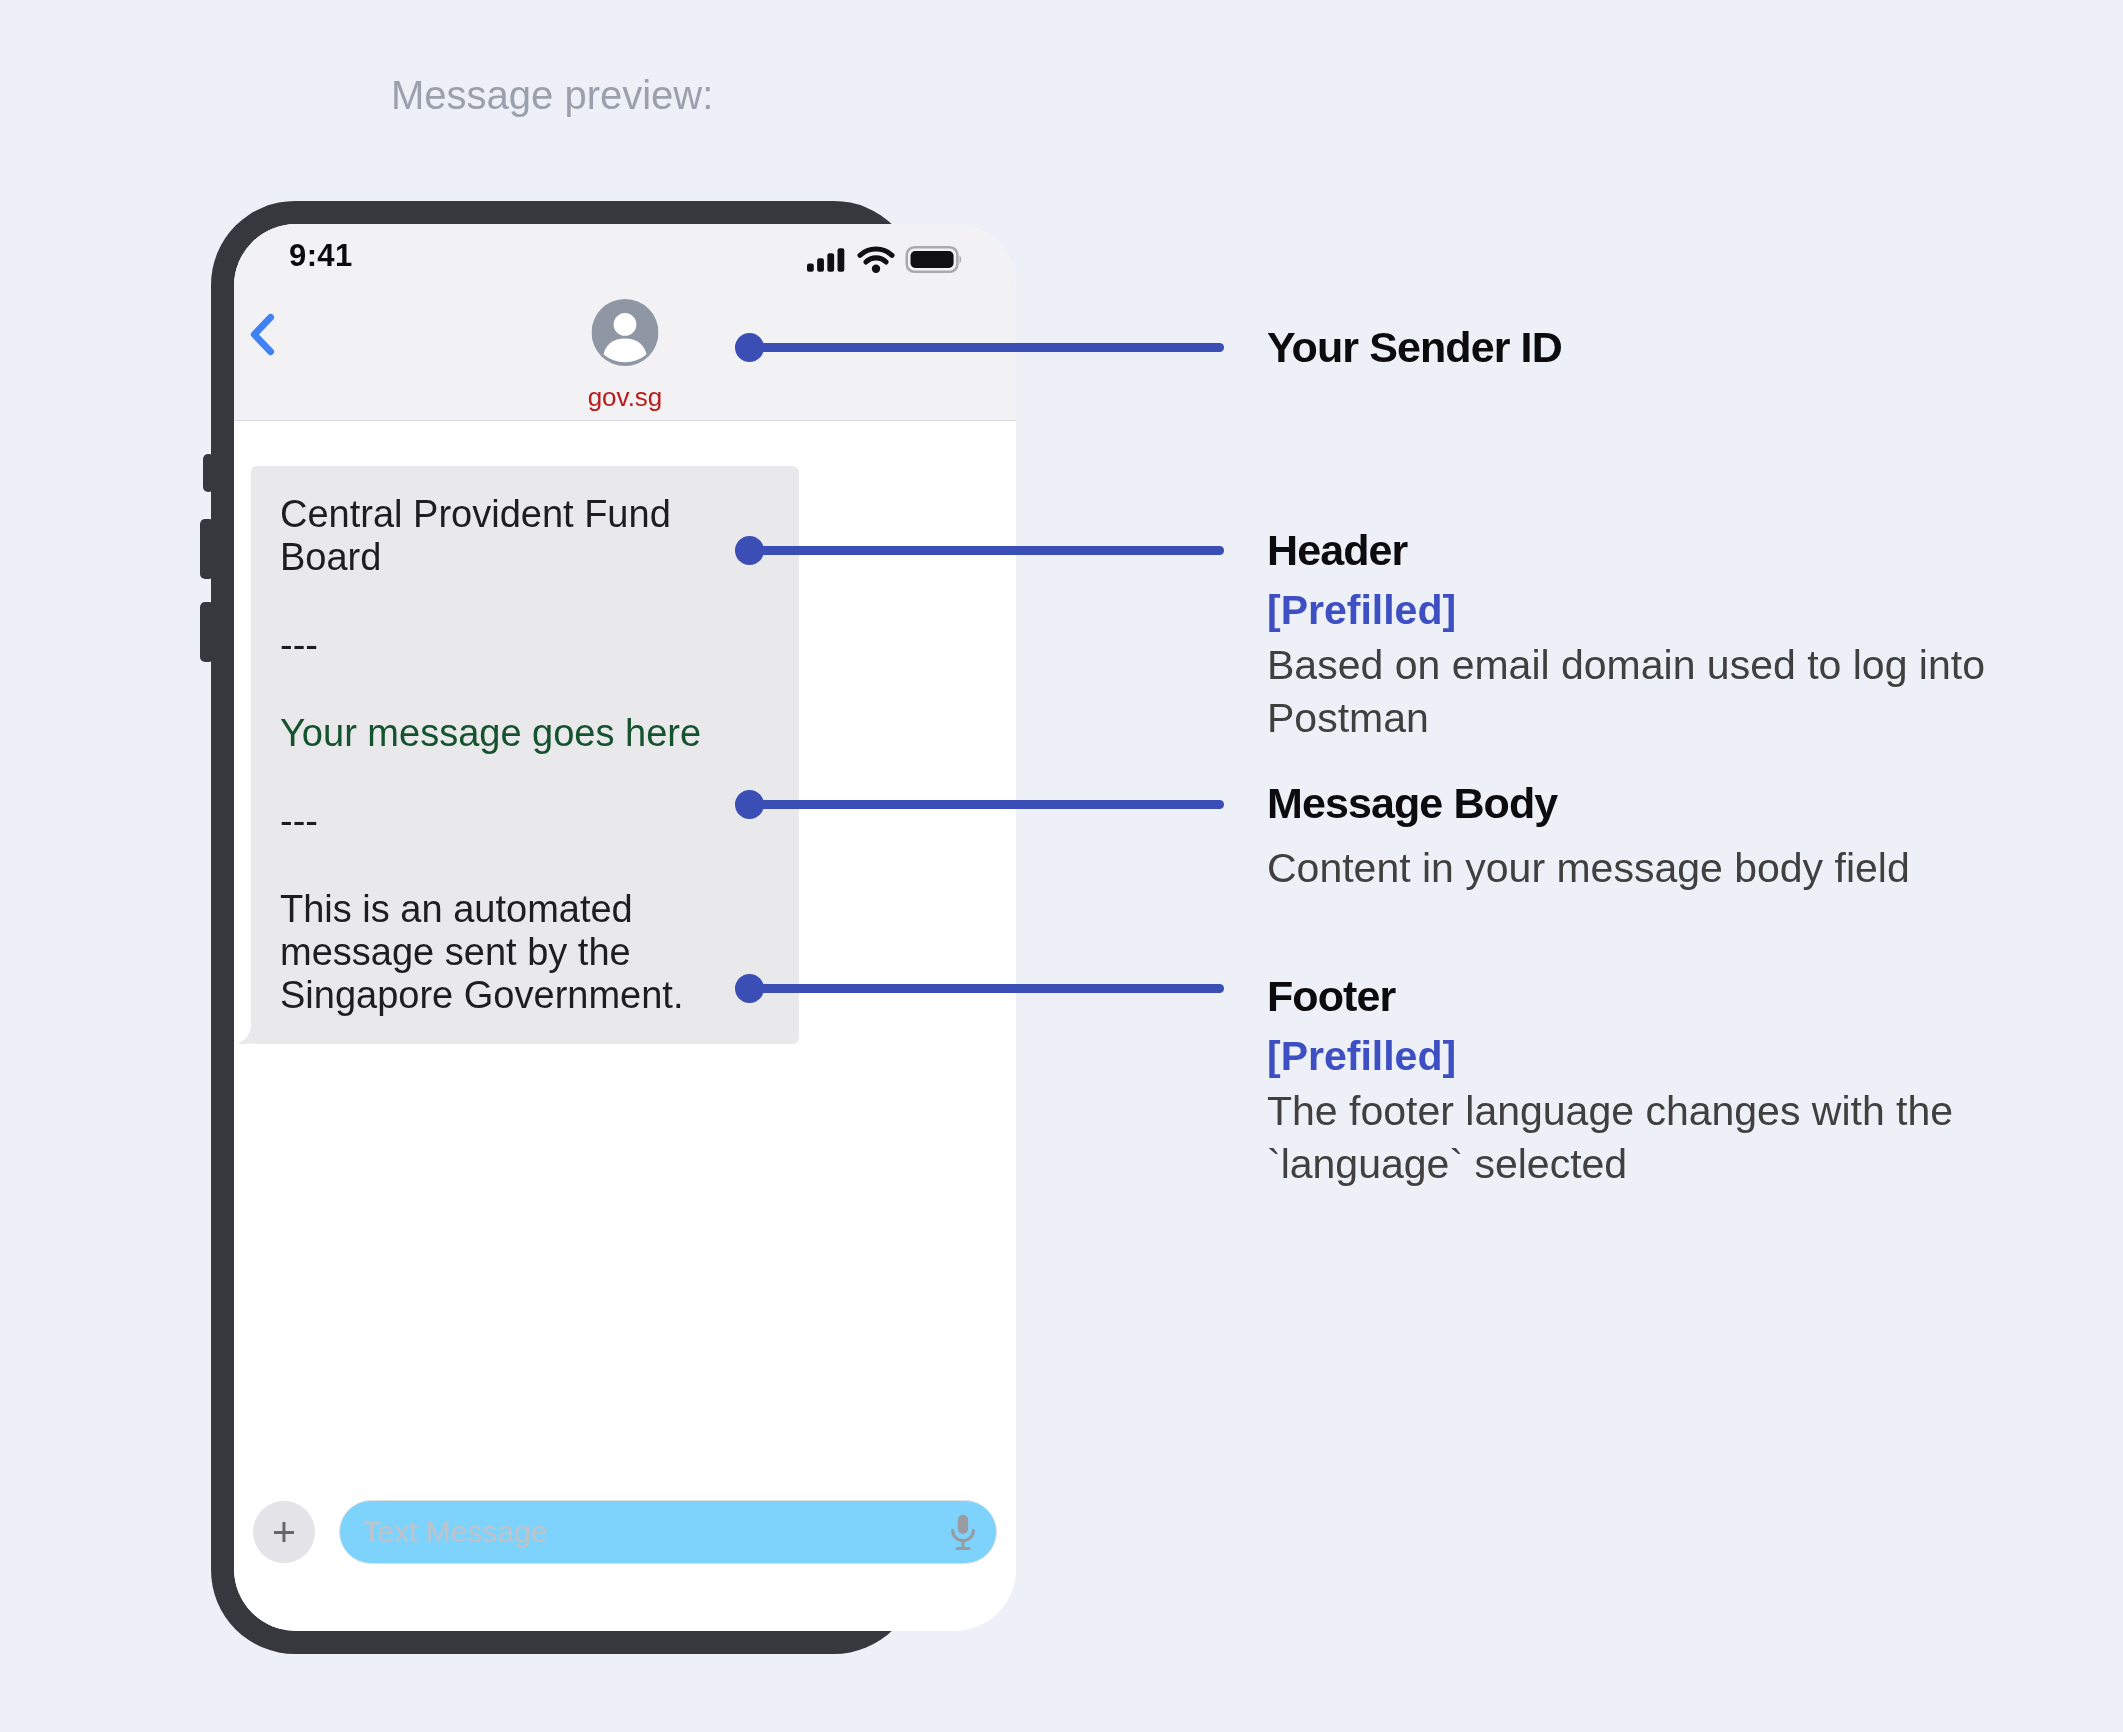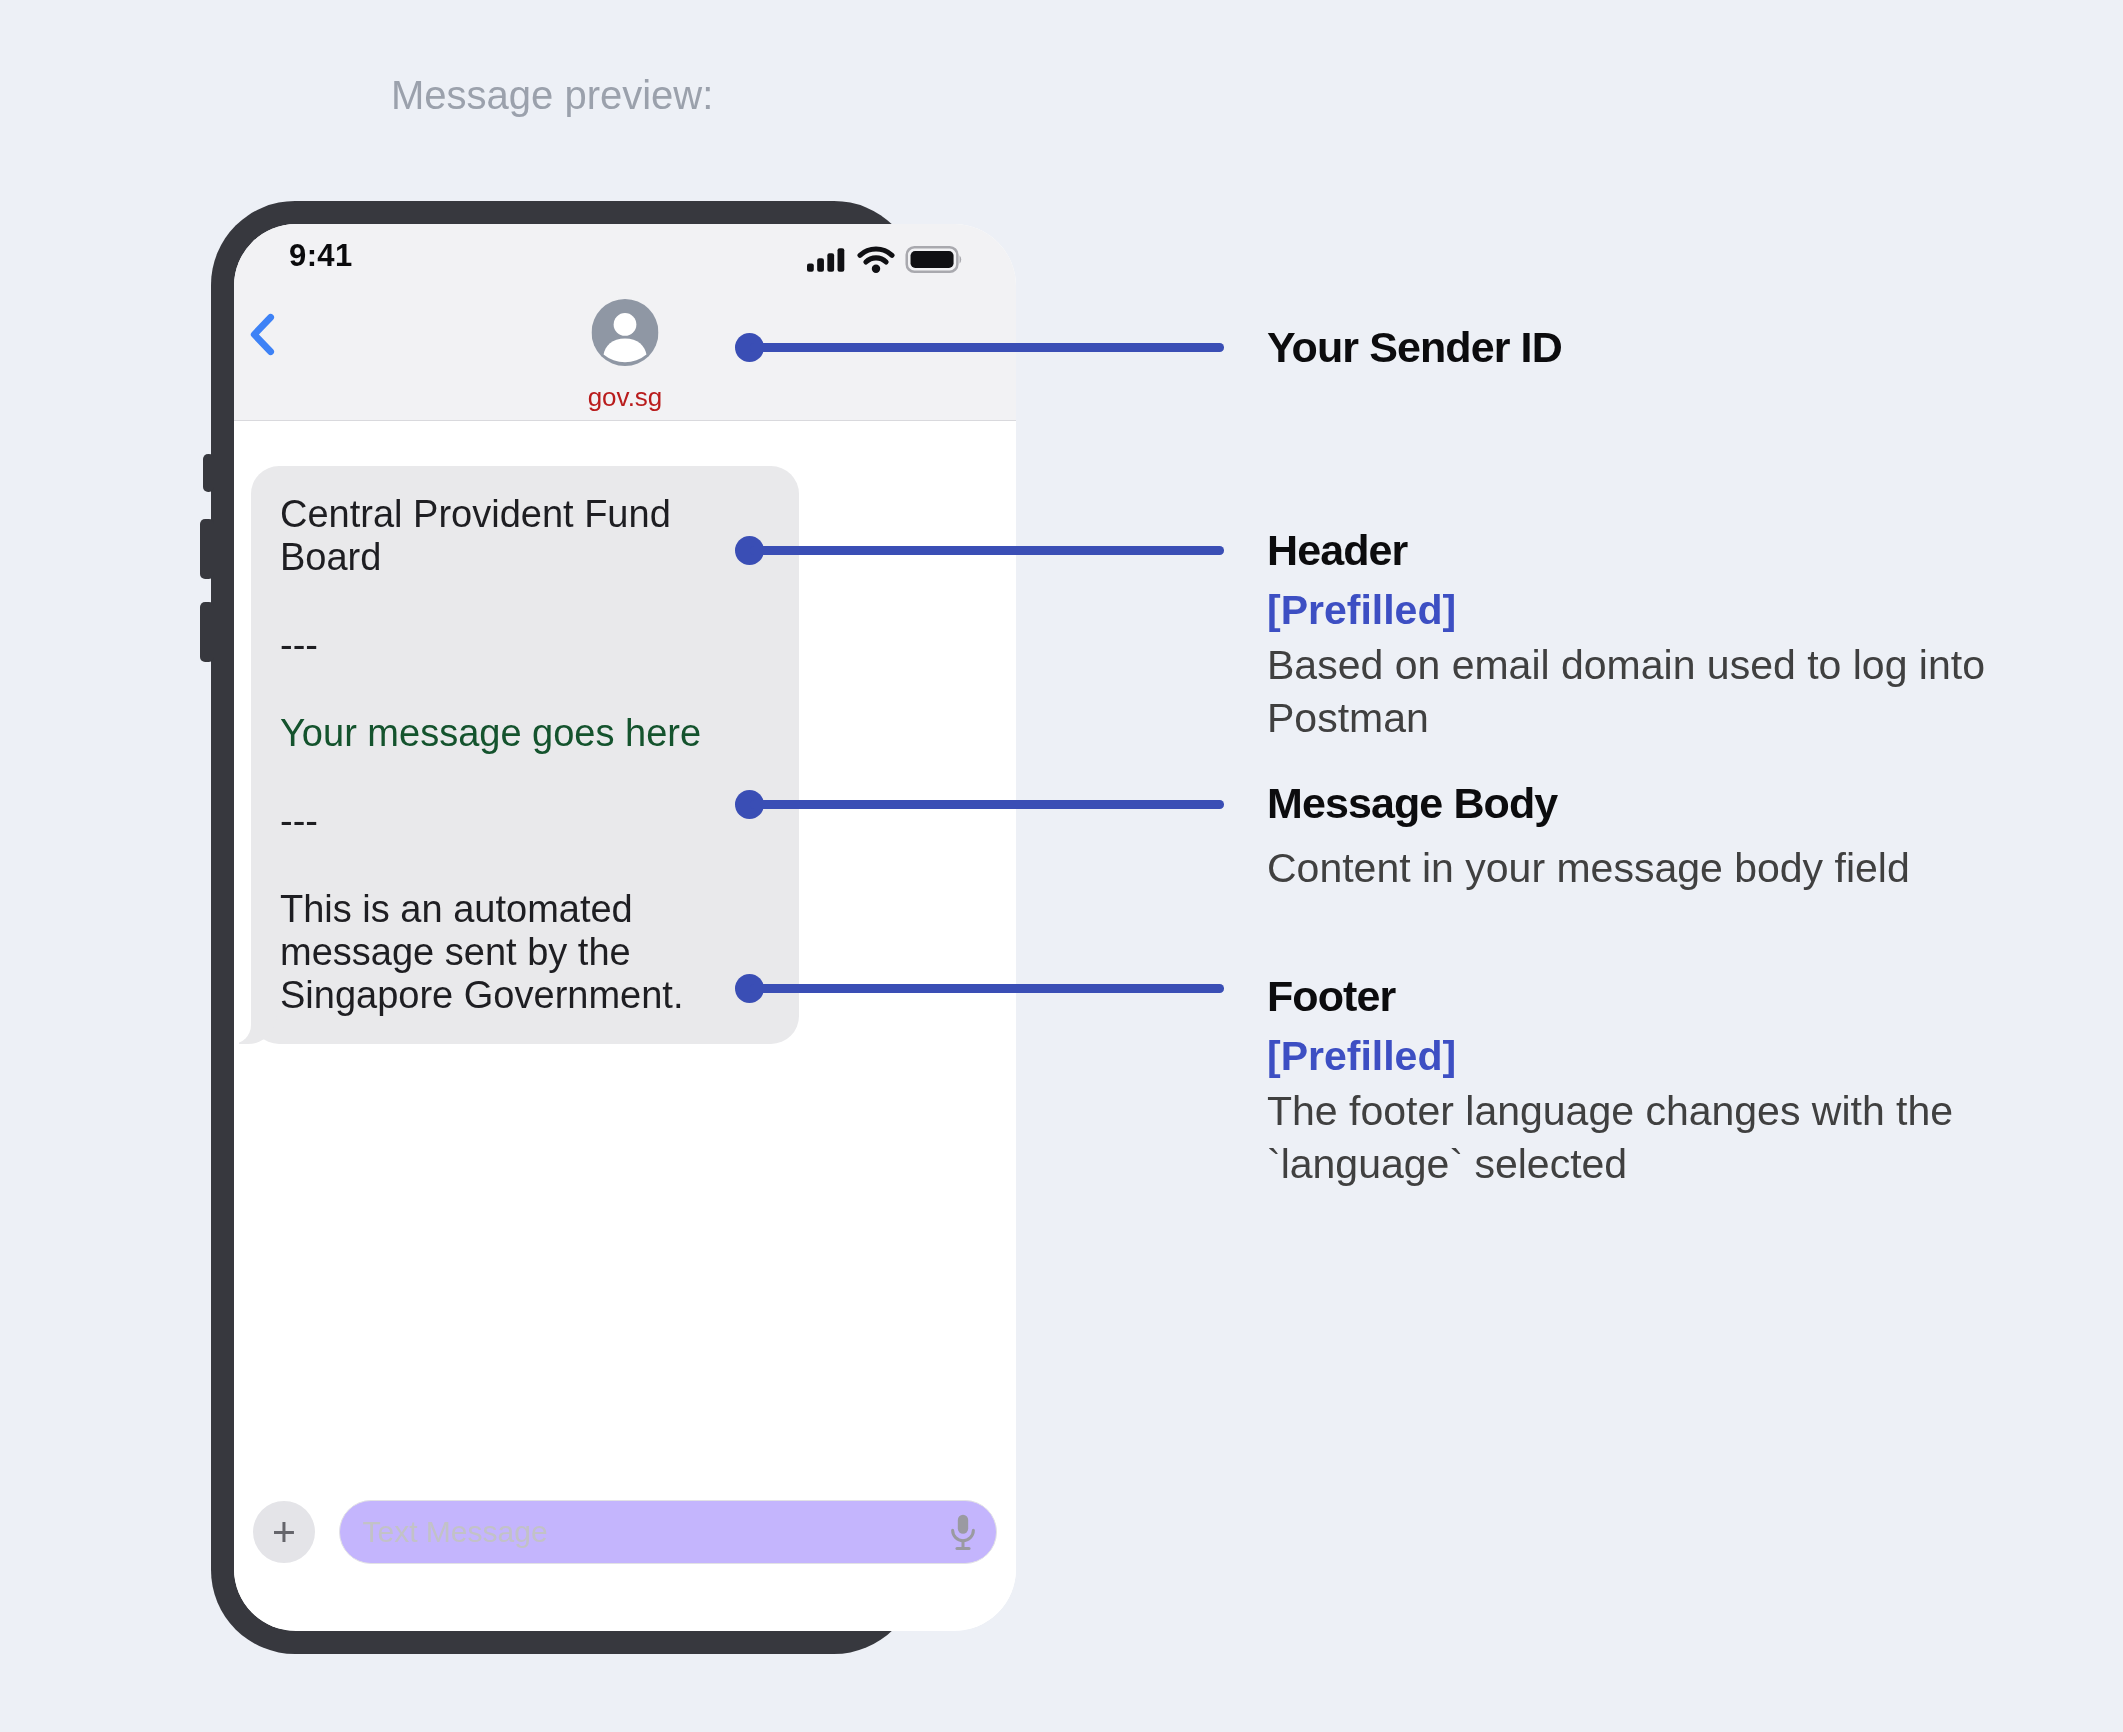--- a/index.html
+++ b/index.html
@@ -23,37 +23,37 @@
   .navbar{position:relative;height:197px;background:#f2f2f4;border-bottom:1.7px solid #d9d9dd;box-sizing:border-box;}
   .time{position:absolute;left:55px;top:13.7px;font-size:31px;font-weight:700;color:#0b0b0d;letter-spacing:0.4px;}
   .status-icons{position:absolute;right:51px;top:22px;display:flex;align-items:center;gap:10.3px;}
   .back{position:absolute;left:15.4px;top:89px;width:29px;height:45px;cursor:pointer;}
   .avatar{position:absolute;left:50%;top:75px;transform:translateX(-50%);width:67px;height:67px;}
   .contact{position:absolute;left:50%;top:158px;transform:translateX(-50%);font-size:26px;color:#b91c1c;}
 
   
   .chat{position:relative;height:1208px;background:#fff;}
   .bubble{position:absolute;left:17px;top:45px;width:548px;box-sizing:border-box;
-          background:#e9e9eb;border-radius:28px;padding:27px 29px;
+          background:#e9e9eb;border-radius:6px;padding:27px 29px;
           font-size:38px;line-height:43px;color:#1e1e22;}
   .bubble p{margin:0 0 45px 0;position:relative;z-index:2;}
   .bubble p:last-child{margin-bottom:0;}
   .bubble .muted{color:#14532d;}
   .tail-fill{position:absolute;z-index:0;bottom:0;left:-12px;width:38px;height:38px;
              background:#e9e9eb;border-bottom-right-radius:29px;}
   .tail-cut{position:absolute;z-index:1;bottom:0;left:-19px;width:19px;height:39px;
             background:#ffffff;border-bottom-right-radius:19px;}
 
   
   .composer{position:absolute;left:0;right:0;bottom:64px;height:67px;display:flex;align-items:center;padding:0 19px;box-sizing:border-box;}
   .plus-btn{width:62px;height:62px;border-radius:50%;background:#e4e4e8;color:#65656b;
             font-size:41px;line-height:62px;text-align:center;flex:0 0 auto;border:none;cursor:pointer;
             font-family:"Liberation Sans","DejaVu Sans",sans-serif;padding:0;}
   .msg-pill{flex:1;margin-left:24px;height:64px;border:1.7px solid #e2e2e5;border-radius:34px;
-            background:#c4b5fd;display:flex;align-items:center;padding:0 20.5px;box-sizing:border-box;position:relative;}
+            background:#7dd3fc;display:flex;align-items:center;padding:0 20.5px;box-sizing:border-box;position:relative;}
   .msg-input{flex:1;border:none;outline:none;background:transparent;font-size:30px;color:#3c3c40;
              font-family:"Liberation Sans","DejaVu Sans",sans-serif;min-width:0;}
   .msg-input::placeholder{color:#c2c2c7;}
   .mic{flex:0 0 auto;margin-left:8.6px;cursor:pointer;display:flex;align-items:center;}
 
   
   .connector{position:absolute;left:735px;height:29px;width:489px;}
   .connector .dot{position:absolute;left:0;top:0;width:29px;height:29px;border-radius:50%;background:#3a4eb5;}
   .connector .line{position:absolute;left:14.6px;top:10.3px;height:8.6px;width:474px;background:#3a4eb5;border-radius:4.3px;}
 

